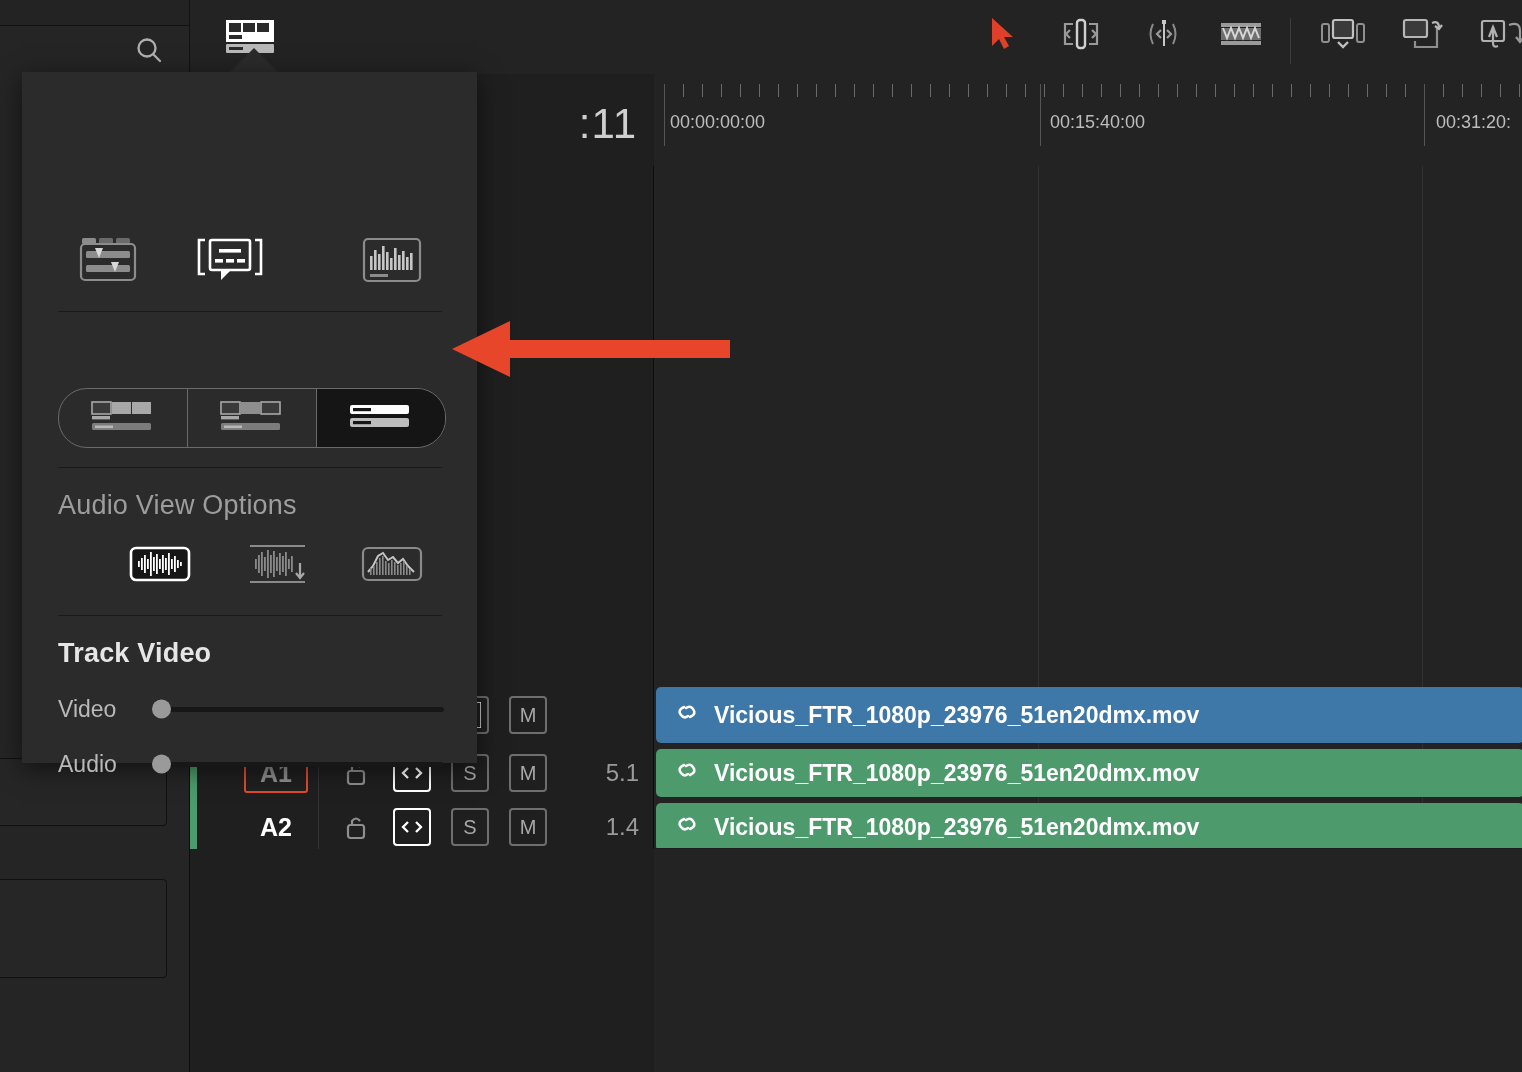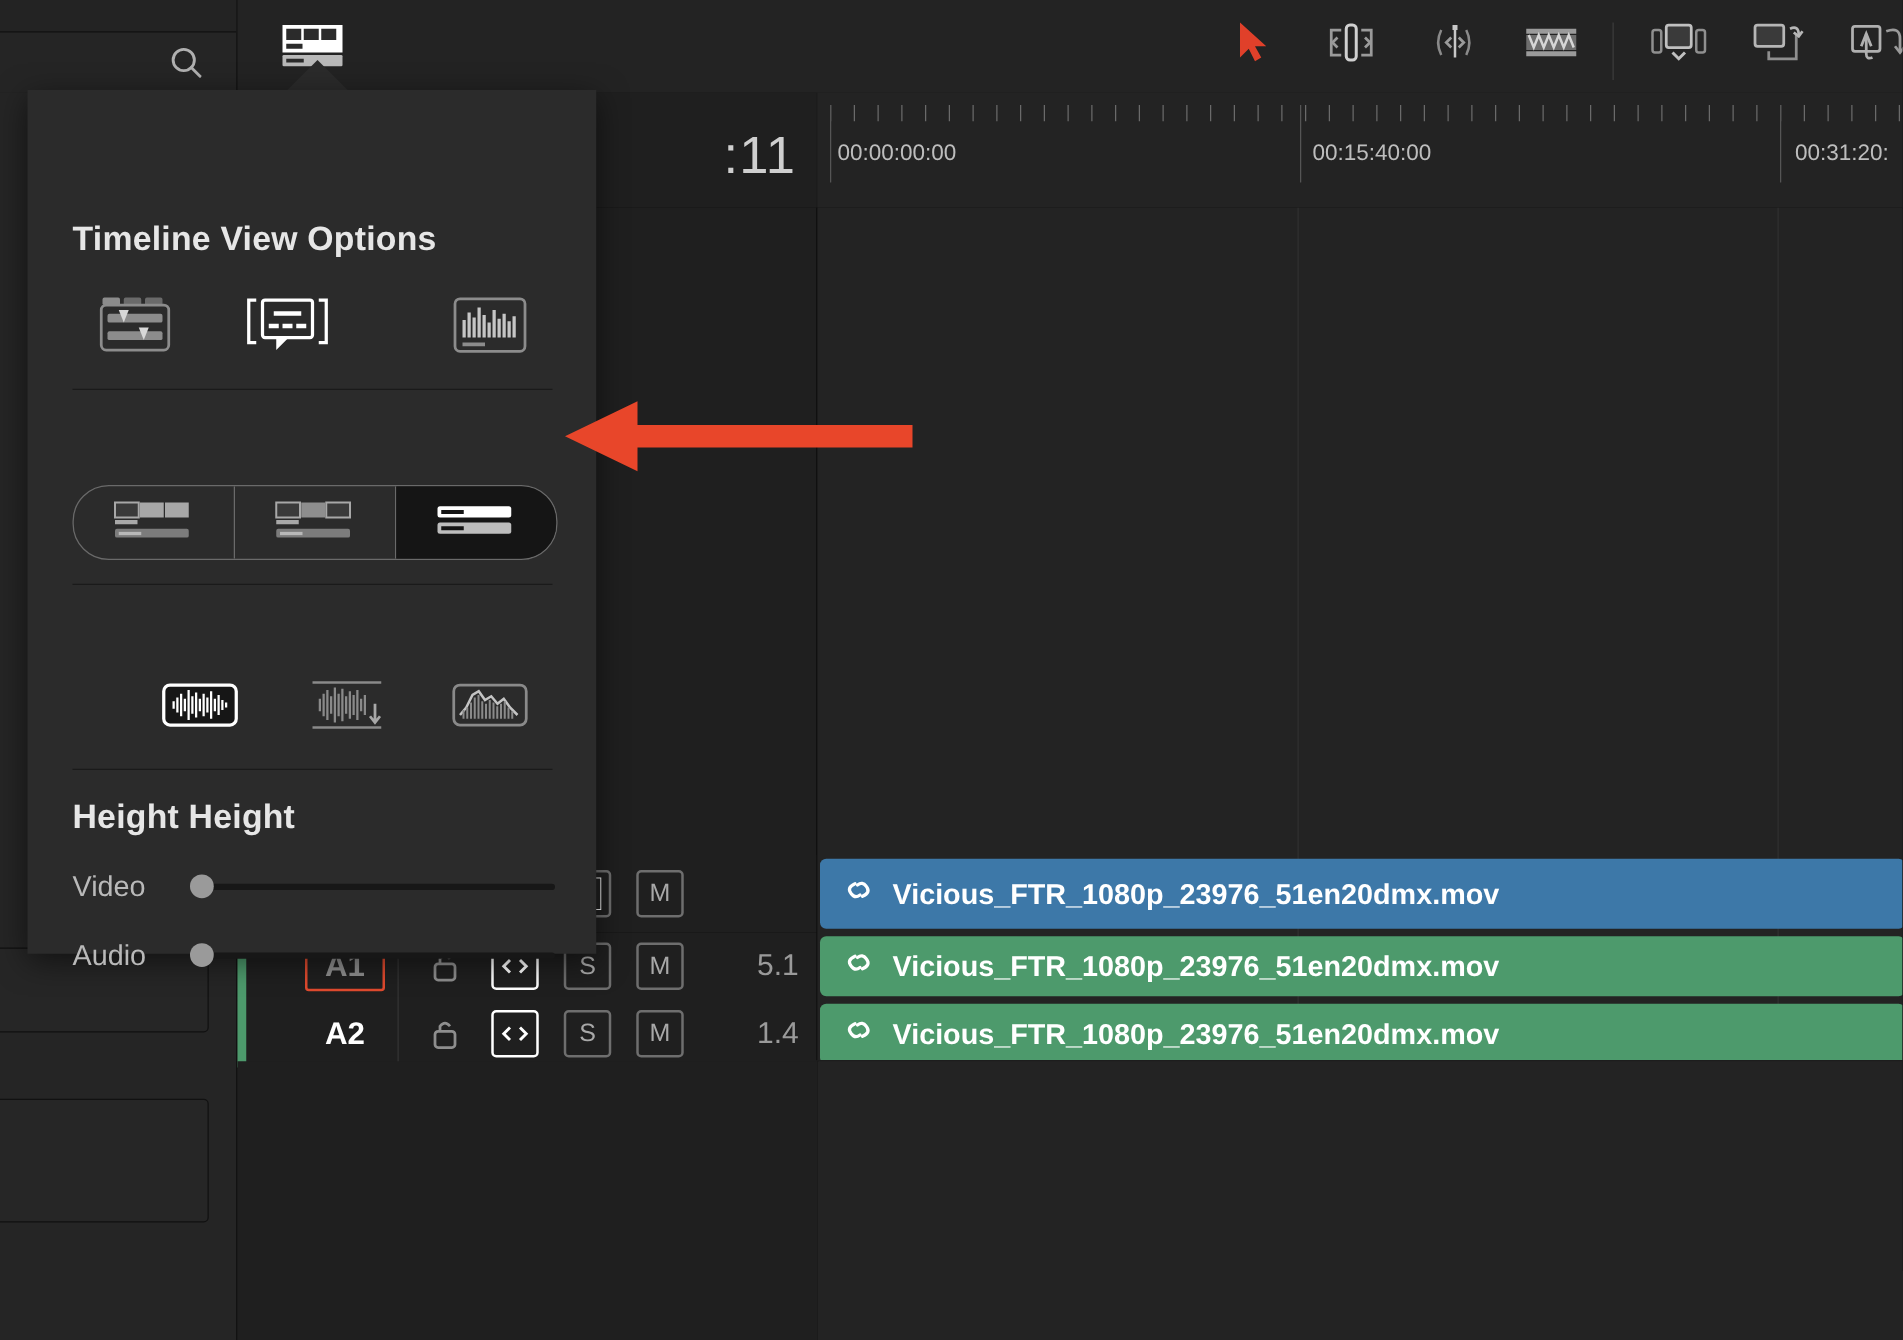--- a/index.html
+++ b/index.html
@@ -516,21 +516,20 @@
           </div>
         </div>
       </div>
   </div>
 
   <div class="lower-area"></div>
   <div class="lower-tl"></div>
 
   <div class="popup">
 
-    <div class="pp-h1" style="top:104px;">Timeline View Options</div>
     <div class="pp-icons" style="top:160px;">
       <div class="pp-ico" style="left:0px">
         <span>
           <svg width="62" height="52" viewBox="0 0 62 52">
             <rect x="5" y="4" width="14" height="6" rx="1.5" fill="#8c8c8c"></rect>
             <rect x="22" y="4" width="14" height="6" rx="1.5" fill="#6a6a6a"></rect>
             <rect x="39" y="4" width="14" height="6" rx="1.5" fill="#6a6a6a"></rect>
             <rect x="4" y="10" width="54" height="36" rx="4" fill="none" stroke="#8c8c8c" stroke-width="2.2"></rect>
             <rect x="9" y="17" width="44" height="7" rx="1.5" fill="#8c8c8c"></rect>
             <rect x="9" y="31" width="44" height="7" rx="1.5" fill="#8c8c8c"></rect>
@@ -608,20 +607,21 @@
             <rect x="4" y="6" width="59" height="9" rx="2" fill="#ffffff"></rect>
             <rect x="7" y="9" width="18" height="3.2" fill="#151515"></rect>
             <rect x="4" y="19" width="59" height="9" rx="2" fill="#bdbdbd"></rect>
             <rect x="7" y="22" width="18" height="3.2" fill="#151515"></rect>
           </svg>
         </span>
       </div>
     </div>
     <div class="pp-sep" style="top:395px;"></div>
 
+    <div class="pp-h1 dim" style="top:418px;">Audio View Options</div>
     <div class="pp-icons" style="top:464px;">
       <div class="pp-ico" style="left:52px">
         <span>
           <svg width="62" height="44" viewBox="0 0 62 44">
             <rect x="2" y="6" width="58" height="32" rx="5" fill="#161616" stroke="#ffffff" stroke-width="2.6"></rect>
             <g fill="#ffffff">
               <rect x="9" y="19" width="1.8" height="6"></rect>
                 <rect x="12" y="16" width="1.8" height="12"></rect>
               <rect x="15" y="13" width="1.8" height="18"></rect>
                 <rect x="18" y="17" width="1.8" height="10"></rect>
@@ -684,21 +684,21 @@
                 <rect x="42" y="19" width="1.6" height="14"></rect>
               <rect x="45" y="24" width="1.6" height="9"></rect>
                 <rect x="48" y="27" width="1.6" height="6"></rect>
             </g>
           </svg>
         </span>
       </div>
     </div>
     <div class="pp-sep" style="top:543px;"></div>
 
-    <div class="pp-h1" style="top:566px;">Height Height</div>
+    <div class="pp-h1" style="top:566px;">Track Video</div>
     <div class="th-row" style="top:620px;">
       <div class="th-label">Video</div>
       <div class="th-track">
         <div class="th-knob"></div>
       </div>
     </div>
     <div class="th-row" style="top:675px;">
       <div class="th-label">Audio</div>
       <div class="th-track">
         <div class="th-knob"></div>

